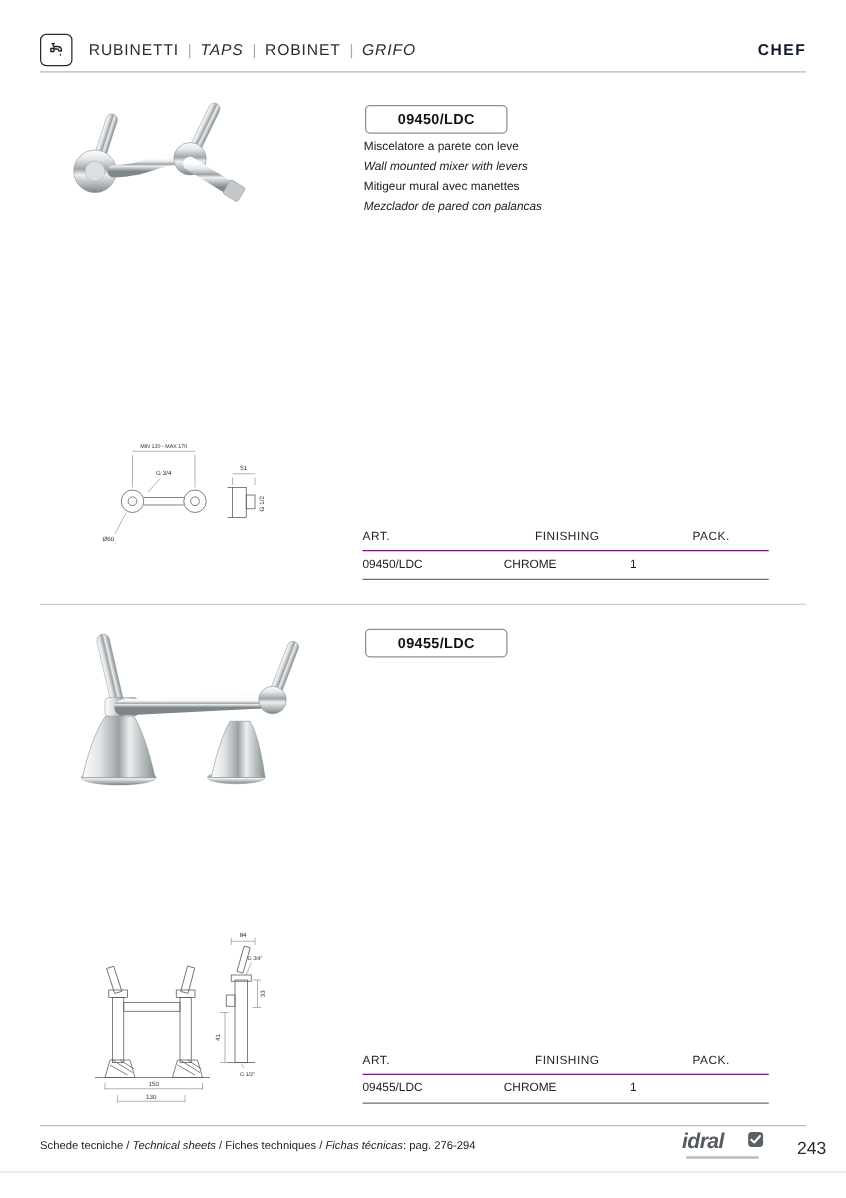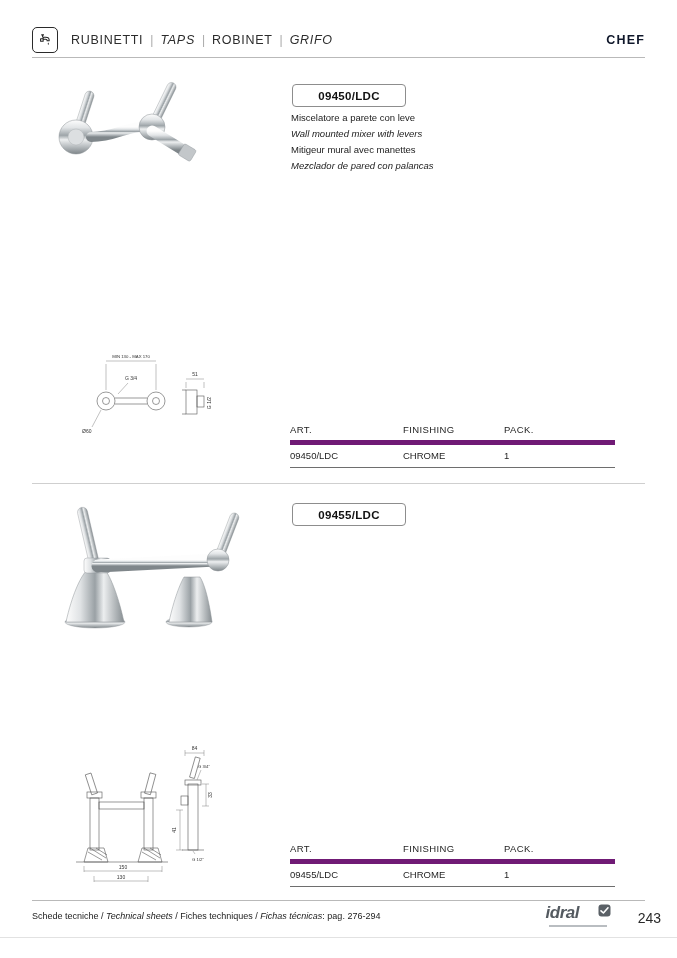--- a/index.html
+++ b/index.html
@@ -28,27 +28,27 @@
   .desc .ital { font-style:italic; }
   .photo { position:absolute; }
   .drawing { position:absolute; }
   .drawing .lab { fill:#333; stroke:none; font-size:5px; }
   .drawing .lab.sm { font-size:4.3px; }
   .dln { fill:none; stroke:#555; stroke-width:.6; }
   .dthin { fill:none; stroke:#777; stroke-width:.45; }
   
   .spec-table { position:absolute; left:290px; width:325px; font-size:9.5px; color:#1e1e1e; }
   .t-head, .t-row { display:grid; grid-template-columns:113px 101px auto; }
-  .t-head { padding-bottom:5px; border-bottom:5px solid #701a75; letter-spacing:.4px; }
+  .t-head { padding-bottom:5px; border-bottom:1px solid #701a75; letter-spacing:.4px;gap:25px; }
   .t-row  { padding:5px 0 6px 0; border-bottom:1px solid #6e6e6e; }
   
   .footer-text { position:absolute; left:32px; top:911px; font-size:9px; color:#222; }
   .footer-text .ital { font-style:italic; }
   .logo { position:absolute; right:66px; top:903px; display:flex; flex-direction:column; align-items:center; }
-  .logo-row { display:flex; align-items:flex-start; gap:19px; }
+  .logo-row { display:flex; align-items:flex-end; gap:19px; }
   .logo-word { font-style:italic; font-weight:700; font-size:17px; letter-spacing:-.5px; color:#545a60; }
   .logo-tagline { width:58px; height:2px; background:#b9bdc1; margin-top:2px; }
   .page-num { position:absolute; right:16px; top:910px; font-size:14px; color:#2a2a2a; }
   .bottom-edge { position:absolute; left:0; right:0; top:937px; border-top:1px solid #e2e2e2; }
 </style>
 </head>
 <body>
 
 <div class="page">
 

